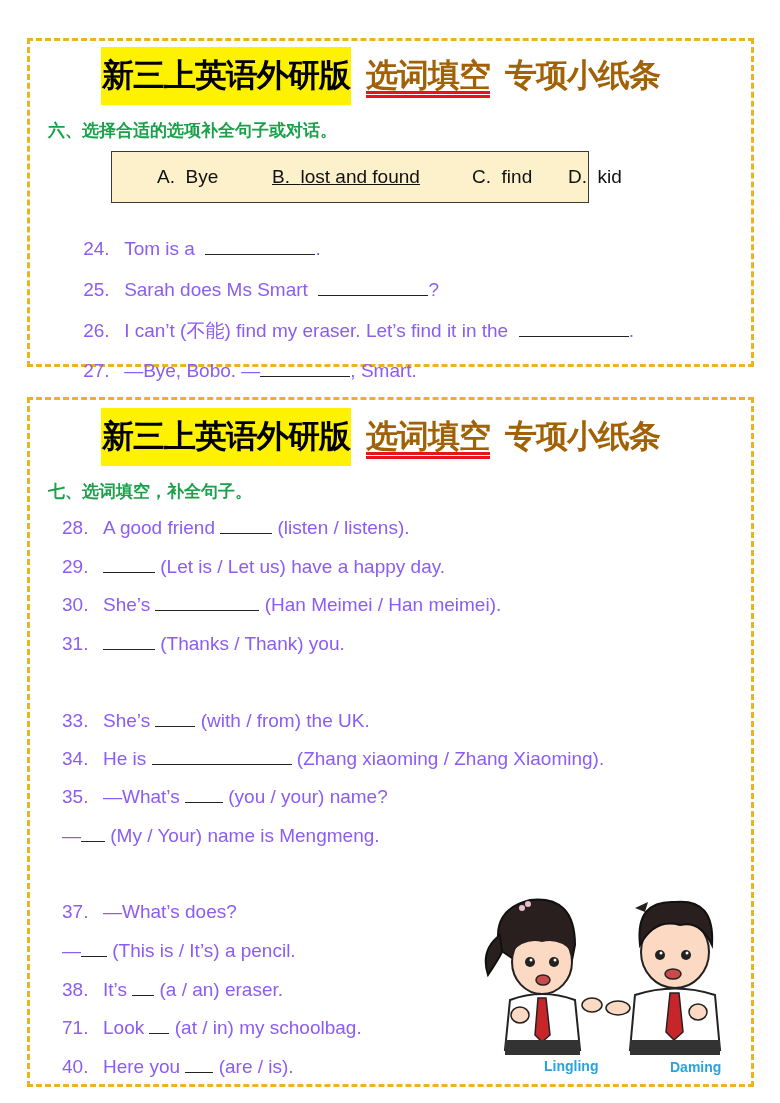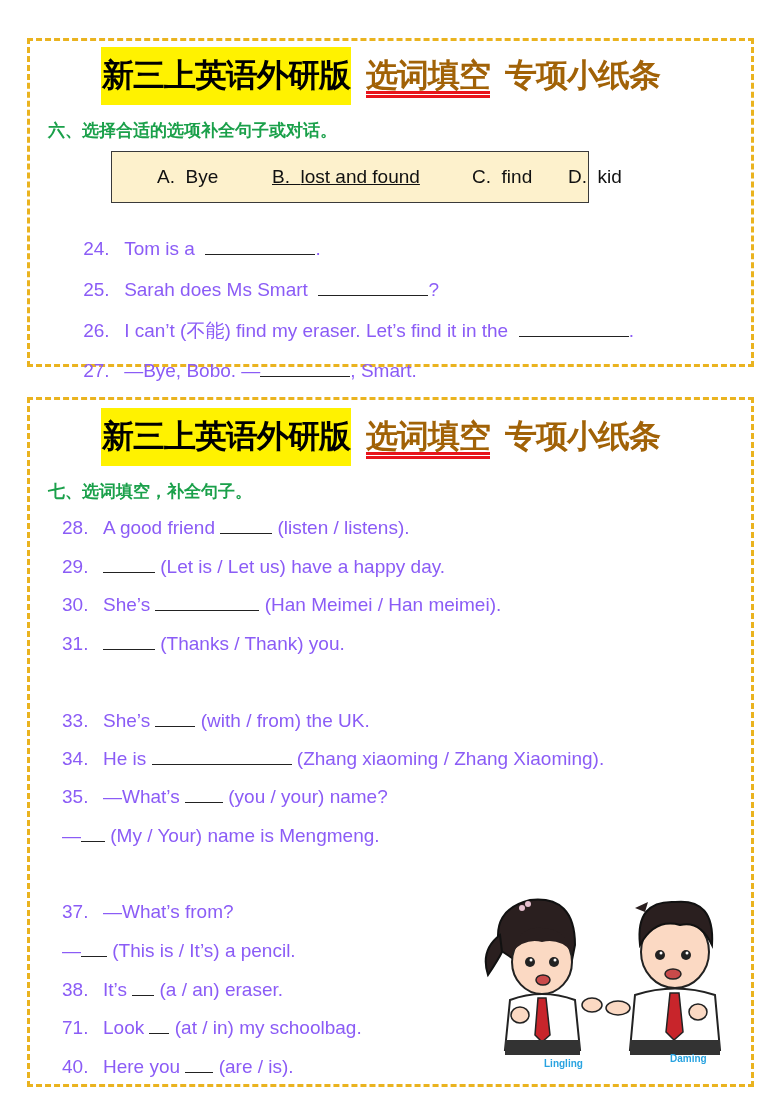--- a/index.html
+++ b/index.html
@@ -57,21 +57,21 @@
     font-size: 19px;
     color: #8b5cf6;
     white-space: pre;
     line-height: 22px;
     margin-left: 20px;
   }
   .q .num { display: inline-block; width: 41px; }
   .blank { display: inline-block; border-bottom: 1.5px solid #222; height: 18px; vertical-align: baseline; }
 
   .illustration { position: absolute; left: 450px; top: 490px; width: 260px; height: 195px; }
-  .char-label { position: absolute; font-weight: bold; font-size: 10px; color: #29a3e0; }
+  .char-label { position: absolute; font-weight: bold; font-size: 14px; color: #29a3e0; }
 </style>
 </head>
 <body>
 
 <div class="card" id="card1">
   <div class="title">
     <span class="hl">新三上英语外研版</span>
       <span class="red ul">选词填空</span>
       <span class="red">专项小纸条</span>
   </div>
@@ -109,21 +109,21 @@
   <div class="section-heading" style="top:80px;">七、选词填空，补全句子。</div>
 
   <div class="q" style="top:116px;"><span class="num">28.</span><span>A good friend </span><span class="blank" style="width:52px;"></span><span> (listen / listens).</span></div>
   <div class="q" style="top:155px;"><span class="num">29.</span><span></span><span class="blank" style="width:52px;"></span><span> (Let is / Let us) have a happy day.</span></div>
   <div class="q" style="top:193px;"><span class="num">30.</span><span>She’s </span><span class="blank" style="width:104px;"></span><span> (Han Meimei / Han meimei).</span></div>
   <div class="q" style="top:232px;"><span class="num">31.</span><span></span><span class="blank" style="width:52px;"></span><span> (Thanks / Thank) you.</span></div>
   <div class="q" style="top:309px;"><span class="num">33.</span><span>She’s </span><span class="blank" style="width:40px;"></span><span> (with / from) the UK.</span></div>
   <div class="q" style="top:347px;"><span class="num">34.</span><span>He is </span><span class="blank" style="width:140px;"></span><span> (Zhang xiaoming / Zhang Xiaoming).</span></div>
   <div class="q" style="top:385px;"><span class="num">35.</span><span>—What’s </span><span class="blank" style="width:38px;"></span><span> (you / your) name?</span></div>
   <div class="q" style="top:424px;"><span>—</span><span class="blank" style="width:24px;"></span><span> (My / Your) name is Mengmeng.</span></div>
-  <div class="q" style="top:501px;"><span class="num">37.</span><span>—What’s from?</span></div>
+  <div class="q" style="top:501px;"><span class="num">37.</span><span>—What’s does?</span></div>
   <div class="q" style="top:539px;"><span>—</span><span class="blank" style="width:26px;"></span><span> (This is / It’s) a pencil.</span></div>
   <div class="q" style="top:578px;"><span class="num">38.</span><span>It’s </span><span class="blank" style="width:22px;"></span><span> (a / an) eraser.</span></div>
   <div class="q" style="top:616px;"><span class="num">71.</span><span>Look </span><span class="blank" style="width:20px;"></span><span> (at / in) my schoolbag.</span></div>
   <div class="q" style="top:655px;"><span class="num">40.</span><span>Here you </span><span class="blank" style="width:28px;"></span><span> (are / is).</span></div>
 
   <div class="illustration">
     <svg width="260" height="170" viewBox="0 0 260 170">
 
       <g>
         <path d="M20 60 Q10 20 50 10 Q95 5 95 55 L92 70 Q70 40 35 70 Z" fill="#2a1f1f" stroke="#111" stroke-width="2"></path>
@@ -154,15 +154,15 @@
           <circle cx="207" cy="63" r="1.5" fill="#fff"></circle>
         <ellipse cx="193" cy="84" rx="8" ry="5" fill="#c94a4a" stroke="#222" stroke-width="1.5"></ellipse>
         <path d="M155 105 Q195 92 235 105 L240 160 L150 160 Z" fill="#ffffff" stroke="#222" stroke-width="2"></path>
         <path d="M190 103 L199 103 L203 142 L194 150 L186 142 Z" fill="#c8252b" stroke="#222" stroke-width="1.5"></path>
         <path d="M150 150 L240 150 L240 165 L150 165 Z" fill="#333"></path>
         <ellipse cx="138" cy="118" rx="12" ry="7" fill="#fbd9c3" stroke="#222" stroke-width="1.5"></ellipse>
         <ellipse cx="218" cy="122" rx="9" ry="8" fill="#fbd9c3" stroke="#222" stroke-width="1.5"></ellipse>
       </g>
     </svg>
     <span class="char-label" style="left:64px; top:168px;">Lingling</span>
-    <span class="char-label" style="left:190px; top:163px;">Daming</span>
+    <span class="char-label" style="left:190px; top:169px;">Daming</span>
   </div>
 </div>
 
 </body></html>

